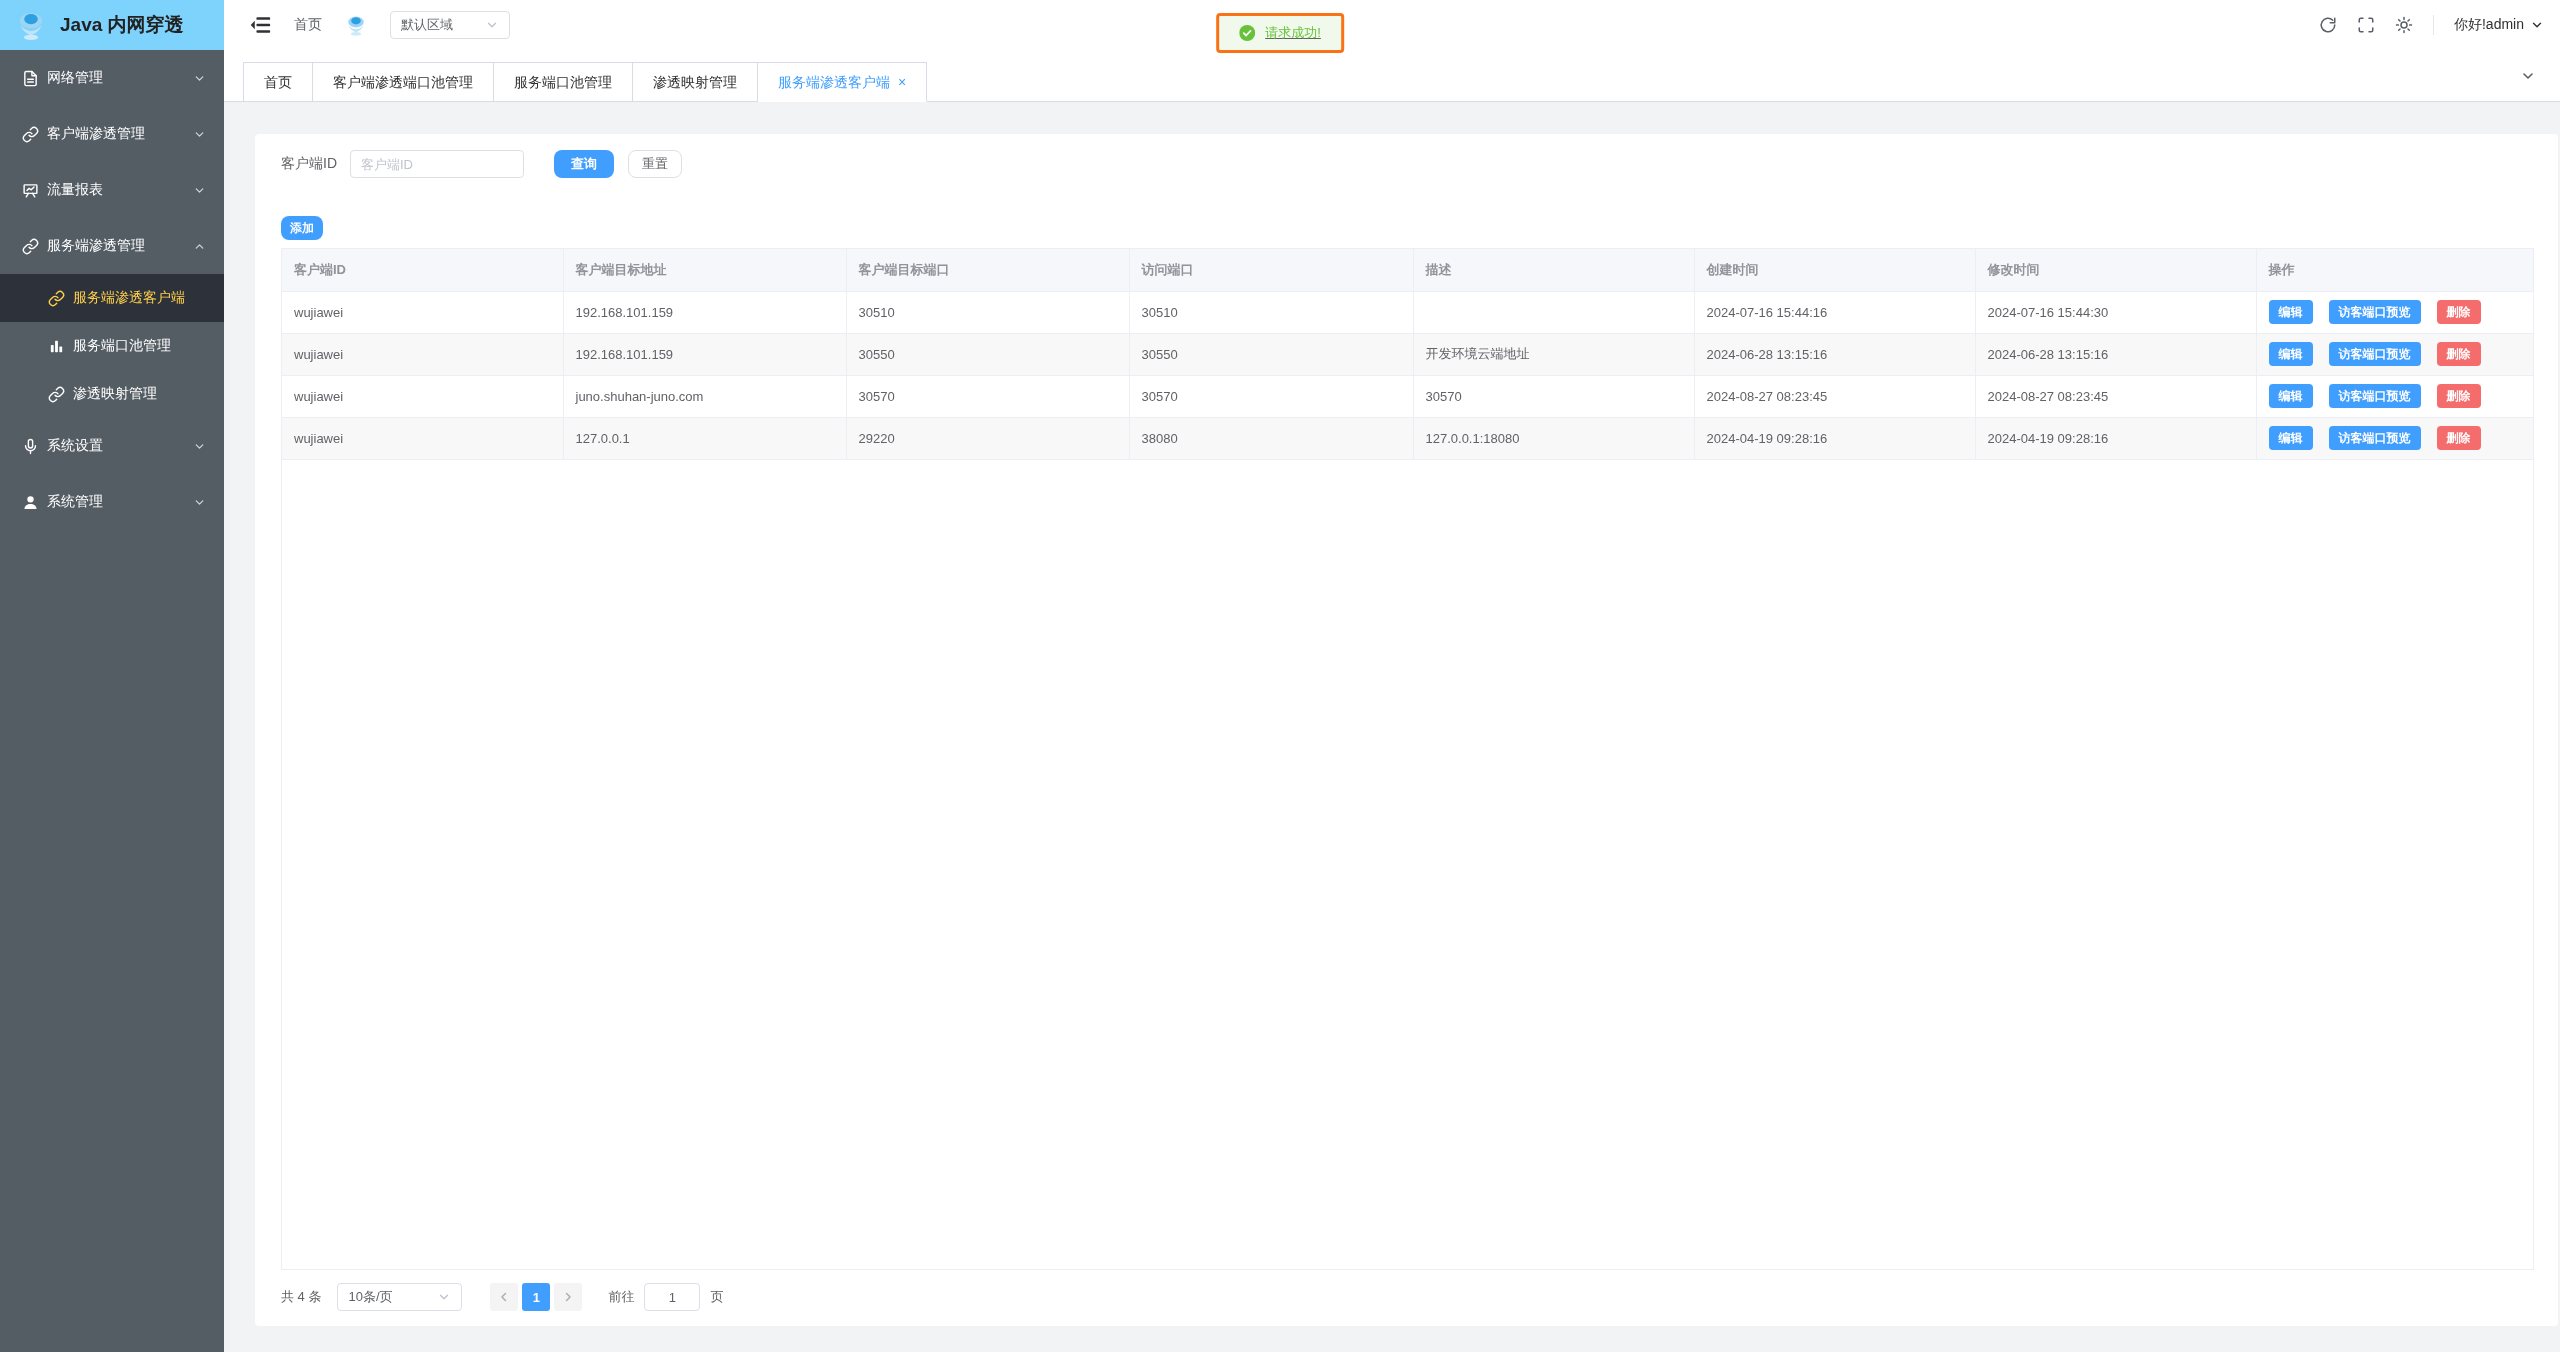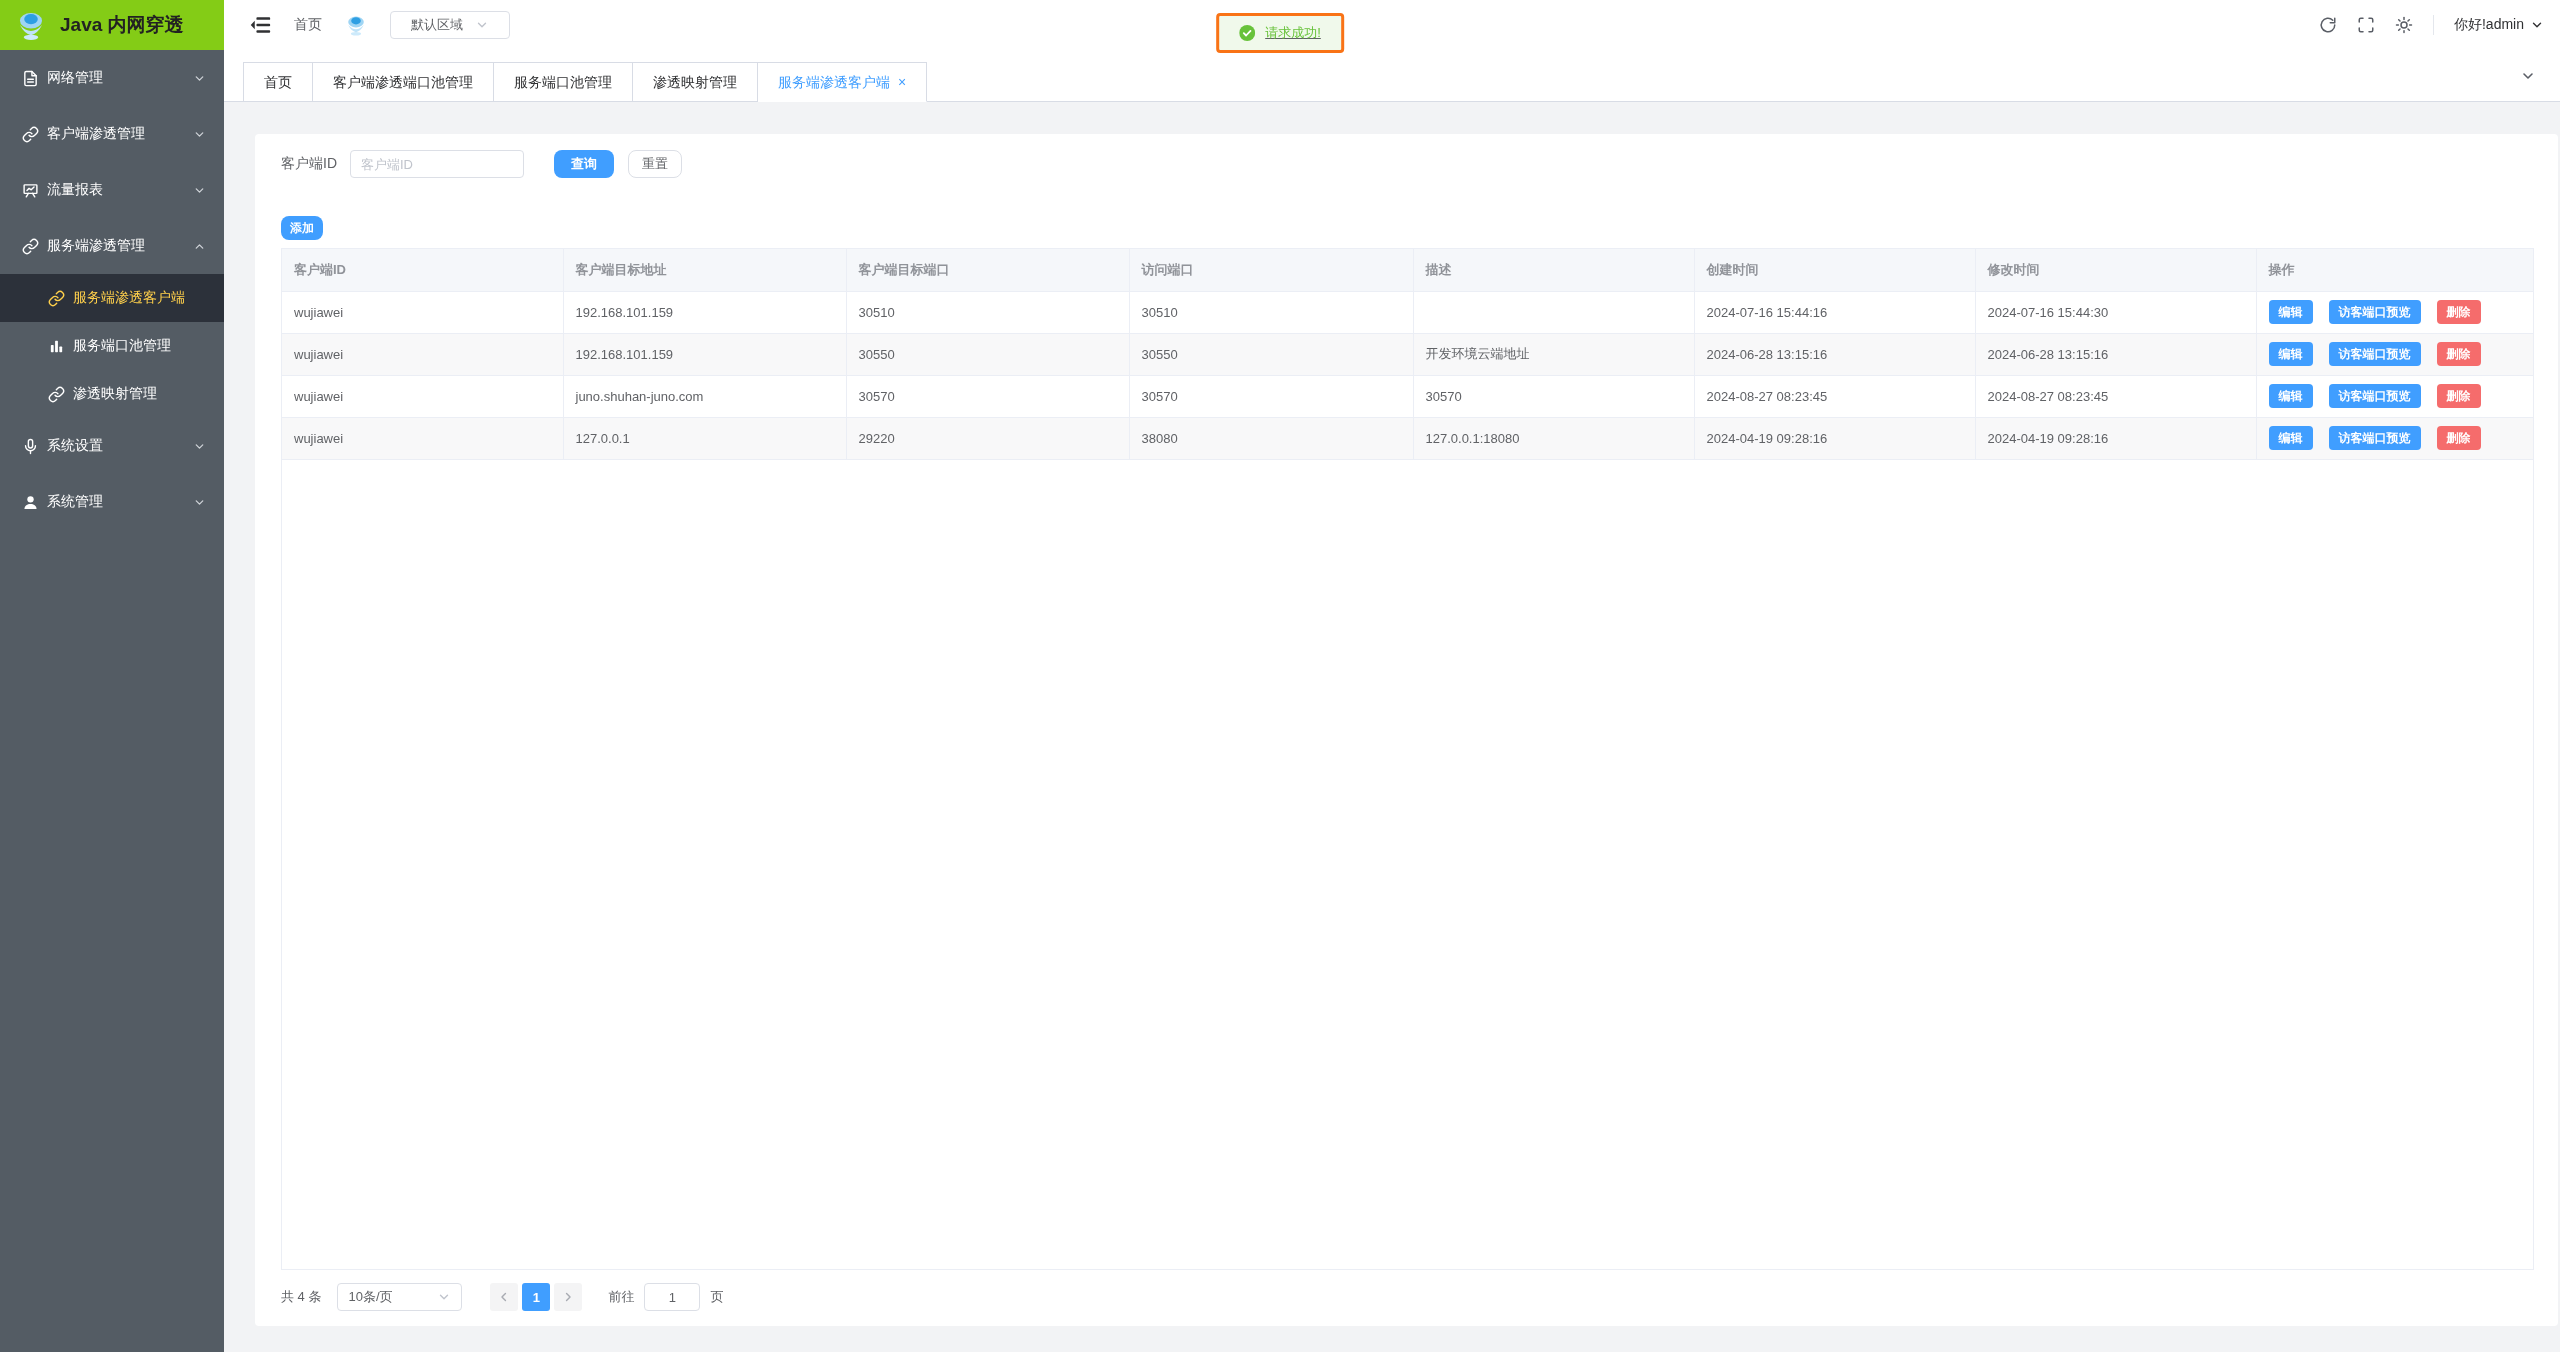--- a/index.html
+++ b/index.html
@@ -5,27 +5,27 @@
   * { margin:0; padding:0; box-sizing:border-box; }
   html,body { width:2560px; height:1352px; }
   body {
     font-family:"Liberation Sans","DejaVu Sans",sans-serif;
     background:#f2f3f5; color:#606266; overflow:hidden; position:relative;
   }
   svg { display:block; }
 
   
   .topbar { position:absolute; left:0; top:0; width:2560px; height:50px; background:#fff; z-index:5; }
-  .logo-area { position:absolute; left:0; top:0; width:224px; height:50px; display:flex; align-items:center; padding-left:14px; background:#84cc16; }
+  .logo-area { position:absolute; left:0; top:0; width:224px; height:50px; display:flex; align-items:center; padding-left:14px; background:#7dd3fc; }
   .logo-title { font-size:19px; font-weight:bold; color:#222; margin-left:12px; white-space:nowrap; }
   .topbar-left { position:absolute; left:250px; top:0; height:50px; display:flex; align-items:center; gap:22px; }
   .hamburger { width:22px; height:22px; color:#303133; cursor:pointer; }
   .breadcrumb { font-size:14px; color:#606266; }
   .mini-logo { width:24px; height:24px; }
-  .region-select { width:120px; height:28px; border:1px solid #dcdfe6; border-radius:4px; display:flex; align-items:center; justify-content:space-between; padding:0 20px; font-size:13px; color:#606266; background:#fff; cursor:pointer; }
+  .region-select { width:120px; height:28px; border:1px solid #dcdfe6; border-radius:4px; display:flex; align-items:center; justify-content:space-between; padding:0 10px; font-size:13px; color:#606266; background:#fff; cursor:pointer; }
   .topbar-right { position:absolute; right:16px; top:0; height:50px; display:flex; align-items:center; gap:20px; }
   .tb-icon { width:18px; height:18px; color:#5a5e66; cursor:pointer; }
   .tb-divider { width:1px; height:20px; background:#e4e7ed; }
   .greeting { display:flex; align-items:center; gap:6px; font-size:14px; color:#303133; cursor:pointer; }
   .caret { width:14px; height:14px; color:#303133; }
 
   
   .toast { position:absolute; left:50%; transform:translateX(-50%); top:13px; height:40px;
     background:#f0f9eb; border:3px solid #f97316; border-radius:4px; display:flex; align-items:center;
     gap:10px; padding:0 20px; z-index:20;text-decoration:underline; }

